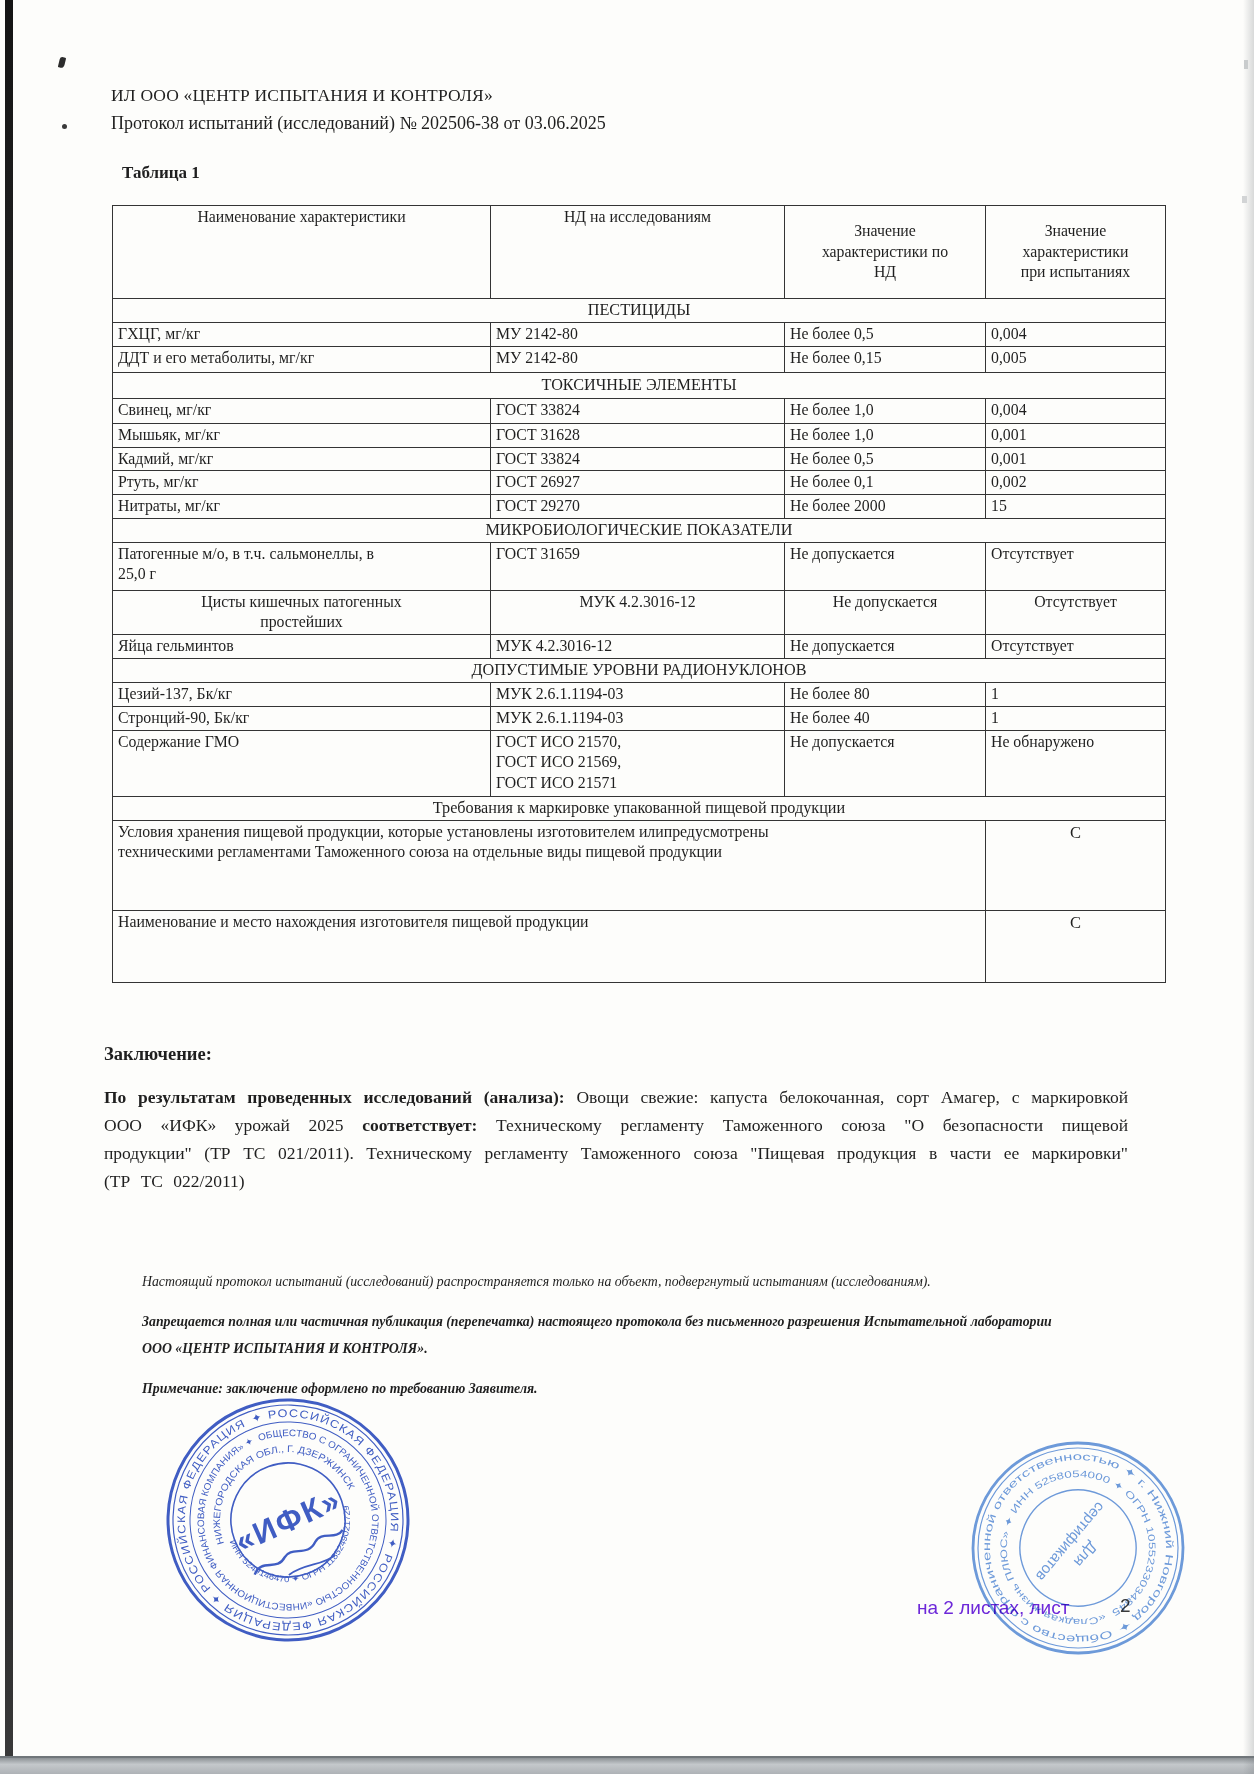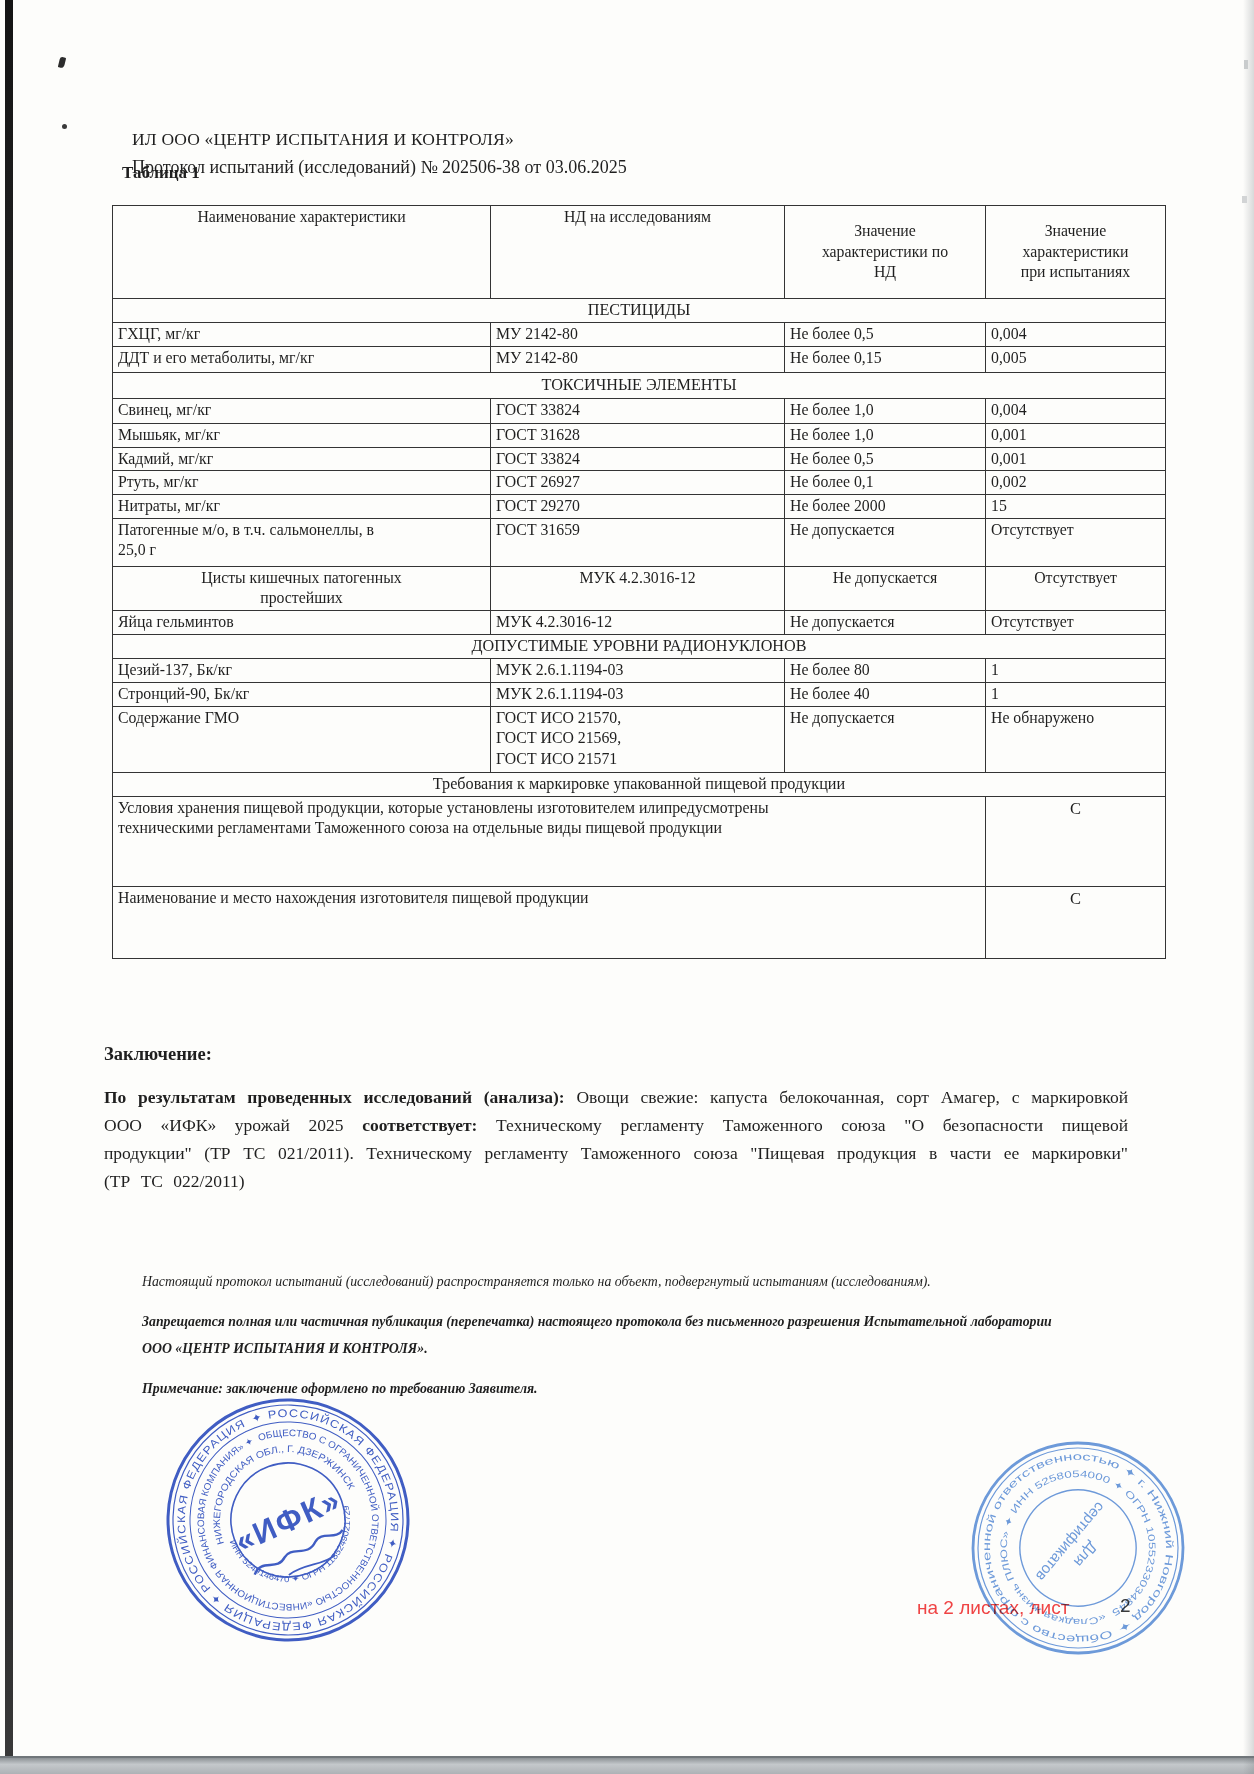--- a/index.html
+++ b/index.html
@@ -12,21 +12,21 @@
       border-top:2px solid #70767a;
       background:linear-gradient(180deg,#8d9296,#c4c8cb 40%,#aeb2b6);}
   .scan-right-shade{position:absolute;right:0;top:0;width:11px;height:100%;
       background:linear-gradient(270deg,rgba(120,125,130,.28),rgba(120,125,130,0));}
   .speck-a{position:absolute;left:59px;top:57px;width:6px;height:11px;background:#2c2c2c;
       border-radius:3px 1px 4px 1px;transform:rotate(14deg);}
   .speck-b{position:absolute;left:62px;top:124px;width:5px;height:5px;background:#3a3a3a;border-radius:50%;}
   .speck-c{position:absolute;right:6px;top:60px;width:4px;height:9px;background:#c9cccd;}
   .speck-d{position:absolute;right:7px;top:196px;width:5px;height:7px;background:#d2d4d5;}
 
-  .doc-header{position:absolute;left:132px;top:84px;line-height:1.35;margin-top:44px;}
+  .doc-header{position:absolute;left:111px;top:84px;line-height:1.35;}
   .doc-header .org{font-size:17.5px;letter-spacing:.2px;}
   .doc-header .proto{font-size:18px;margin-top:3px;}
 
   .table-caption{position:absolute;left:122px;top:163px;font-size:17px;font-weight:bold;}
 
   table.results{position:absolute;left:112px;top:205px;width:1053px;border-collapse:collapse;
       table-layout:fixed;font-size:15.8px;}
   table.results th, table.results td{border:1px solid #343434;padding:1px 5px;line-height:1.3;overflow:hidden;}
   table.results th{font-weight:normal;text-align:center;white-space:pre-line;}
   th.h-top{vertical-align:top;padding-top:12px;}
@@ -40,21 +40,21 @@
   .conclusion{position:absolute;left:104px;top:1044px;width:1024px;}
   .conclusion .title{font-size:18.5px;font-weight:bold;margin:0 0 7px 0;}
   .conclusion .body{font-size:17.5px;line-height:1.6;text-align:justify;word-spacing:6px;}
   .b{font-weight:bold;}
 
   .footnotes{position:absolute;left:130px;top:1256px;width:958px;font-size:13.8px;line-height:2.0;}
   .footnotes .fn{margin:12px;font-style:italic;}
   .fn-bold{font-weight:bold;}
 
   .pages-line{position:absolute;left:917px;top:1597px;font-family:"Liberation Sans",sans-serif;
-      font-size:19px;color:#ef4444;}
+      font-size:19px;color:#6d28d9;}
   .page-num{position:absolute;left:1120px;top:1595px;font-family:"Liberation Sans",sans-serif;
       font-size:19px;color:#3b3b3b;}
 
   .stamp{position:absolute;mix-blend-mode:multiply;}
   .stamp svg{display:block;}
   .stamp-left{left:158px;top:1390px;opacity:.9;transform:rotate(-20deg);}
   .stamp-right{left:963px;top:1433px;opacity:.82;transform:rotate(158deg);}
   .stamp text{font-family:"Liberation Sans",sans-serif;}
 </style>
 </head>
@@ -137,20 +137,23 @@
           <td class="c-name">Ртуть, мг/кг</td>
           <td class="c-method">ГОСТ 26927</td>
           <td class="c-norm">Не более 0,1</td>
           <td class="c-result">0,002</td>
         </tr>
         <tr style="height: 24px;">
           <td class="c-name">Нитраты, мг/кг</td>
           <td class="c-method">ГОСТ 29270</td>
           <td class="c-norm">Не более 2000</td>
           <td class="c-result">15</td>
+        </tr>
+        <tr style="height: 24px;">
+          <td class="section" colspan="4">МИКРОБИОЛОГИЧЕСКИЕ ПОКАЗАТЕЛИ</td>
         </tr>
         <tr style="height: 48px;">
           <td class="c-name">Патогенные м/о, в т.ч. сальмонеллы, в
 25,0 г</td>
           <td class="c-method">ГОСТ 31659</td>
           <td class="c-norm">Не допускается</td>
           <td class="c-result">Отсутствует</td>
         </tr>
         <tr style="height: 44px; text-align: center;">
           <td class="c-name">Цисты кишечных патогенных

